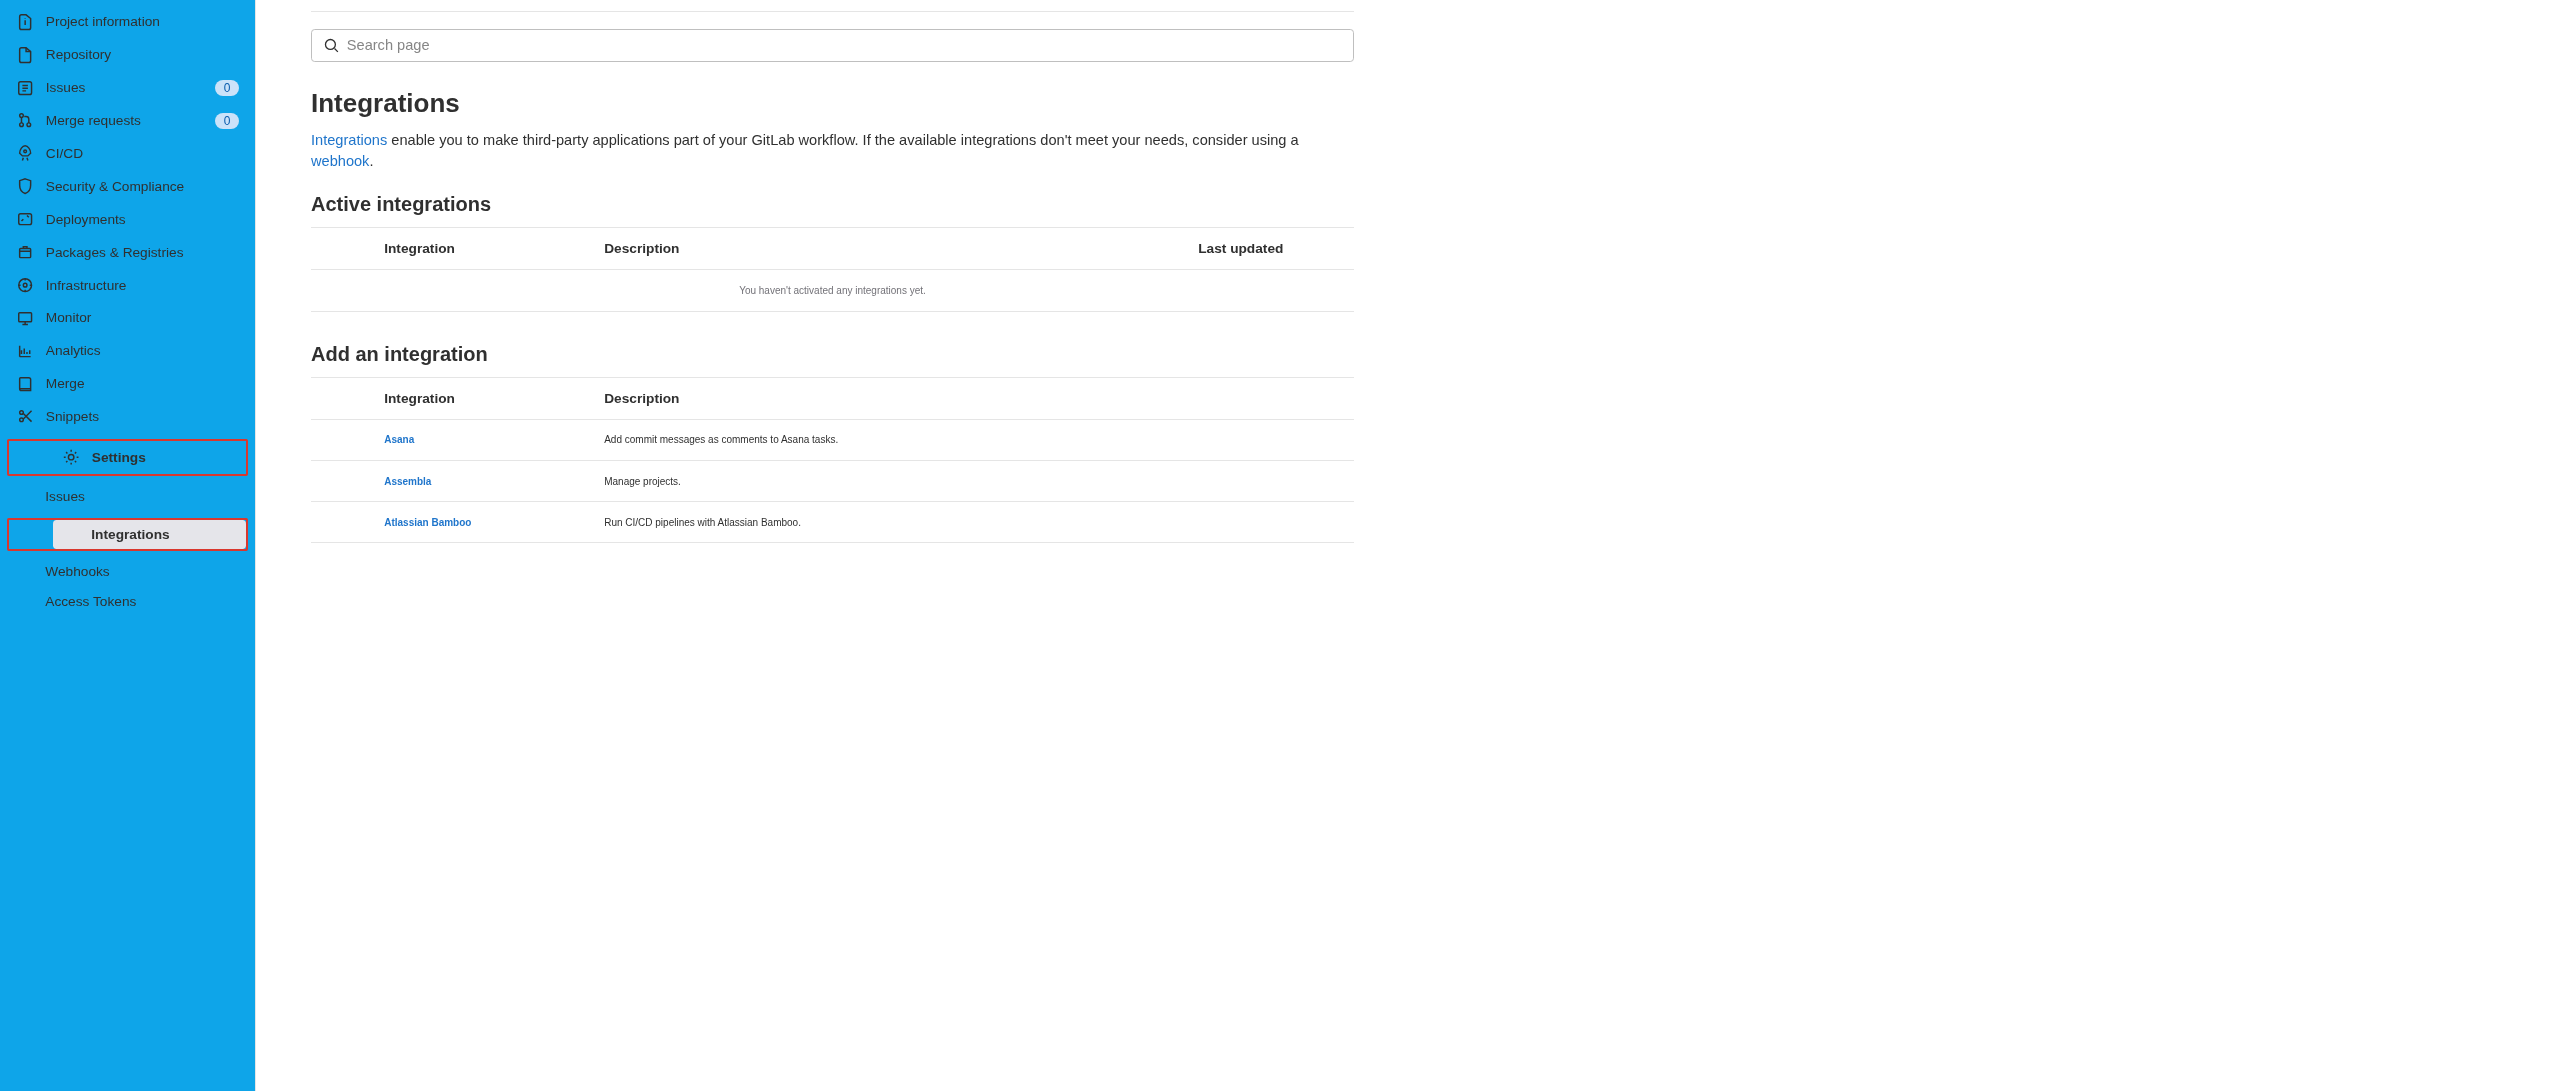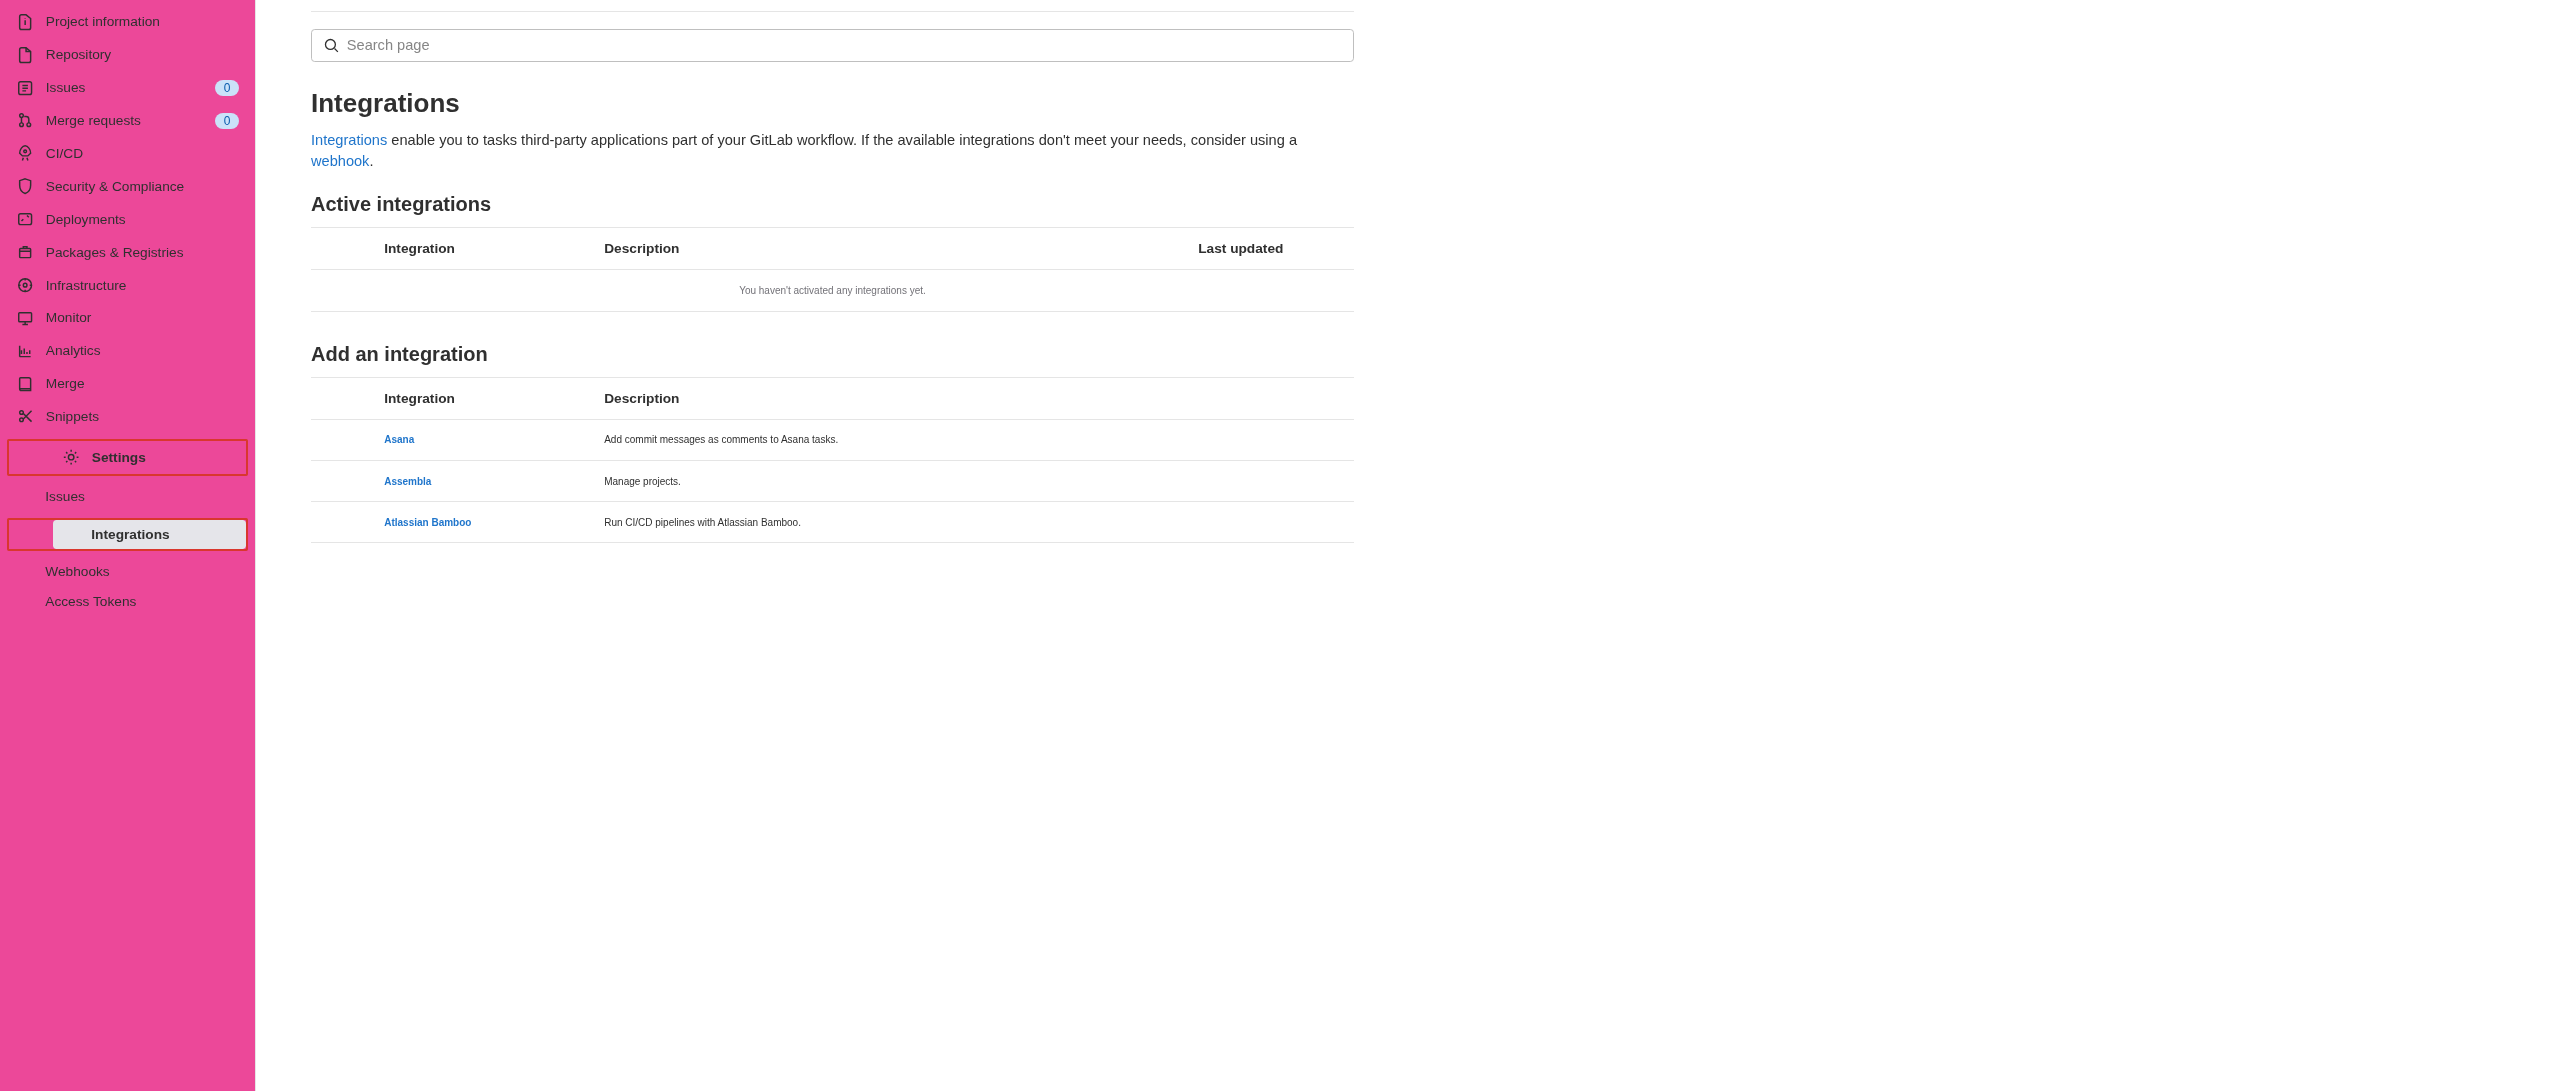--- a/index.html
+++ b/index.html
@@ -6,21 +6,21 @@
   body {
     font-family: -apple-system, BlinkMacSystemFont, "Segoe UI", Helvetica, Arial, sans-serif;
     font-size: 13px;
     color: #303030;
     display: flex;
     min-height: 100vh;
     background: #fff;
   }
   .sidebar {
     width: 256px;
-    background: #ec4899;
+    background: #0ea5e9;
     border-right: 0.9px solid #e5e5e5;
     padding: 5.5px 7.3px;
     flex-shrink: 0;
   }
   .nav-item {
     display: flex;
     align-items: center;
     padding: 7.3px 9.2px;
     border-radius: 3.7px;
     cursor: pointer;
@@ -328,21 +328,21 @@
           <circle cx="9" cy="9" r="6"></circle>
           <path d="M14 14l4 4"></path>
         </svg>
     </span>
     <input type="text" placeholder="Search page" style="">
   </div>
 
   <h1 class="page-title">Integrations</h1>
 
   <p class="intro">
-    <a href="#">Integrations</a><span> enable you to tasks third-party applications part of your GitLab workflow. If the available integrations don't meet your needs, consider using a </span><a href="#">webhook</a><span>.</span>
+    <a href="#">Integrations</a><span> enable you to make third-party applications part of your GitLab workflow. If the available integrations don't meet your needs, consider using a </span><a href="#">webhook</a><span>.</span>
   </p>
 
   <h2 class="section-title">Active integrations</h2>
 
   <table class="integrations">
     <thead>
       <tr>
         <th class="col-status"></th>
         <th class="col-name">Integration</th>
         <th>Description</th>

